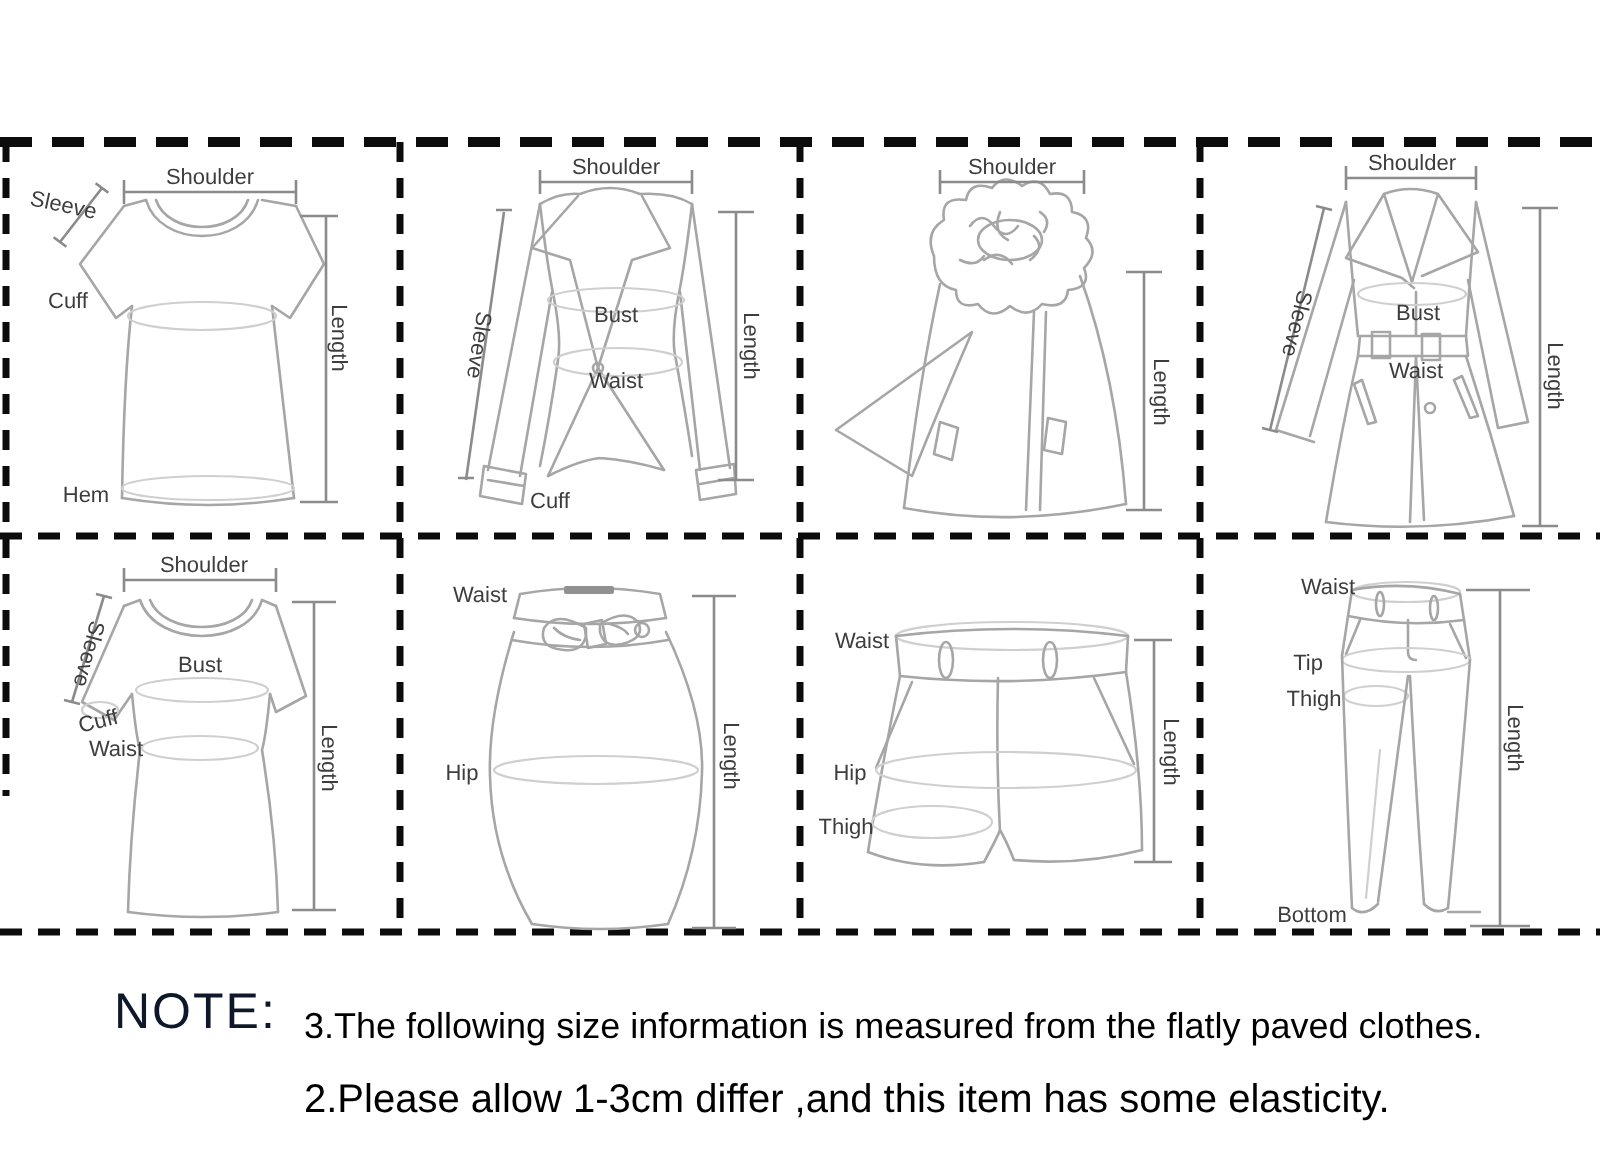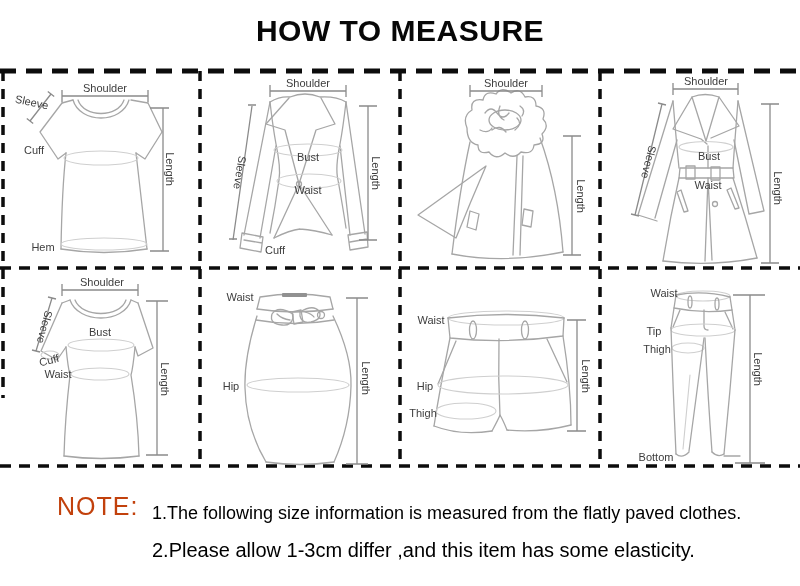--- a/index.html
+++ b/index.html
@@ -12,30 +12,29 @@
   .panel{position:absolute;width:200px;height:200px;}
   .p1{left:0;top:0}.p2{left:200px;top:0}.p3{left:400px;top:0}.p4{left:600px;top:0}
   .p5{left:0;top:200px}.p6{left:200px;top:200px}.p7{left:400px;top:200px}.p8{left:600px;top:200px}
   
   .g{fill:none;stroke:#a6a6a6;stroke-width:1.3;stroke-linecap:round;stroke-linejoin:round;}
   .ge{fill:none;stroke:#cfcfcf;stroke-width:1.1;}
   .m{fill:none;stroke:#8b8b8b;stroke-width:1.3;}
   .fillrect{fill:#919191;stroke:none;}
   .lbl{font-family:"Liberation Sans",sans-serif;font-size:11px;fill:#3d3d3d;}
   .dash{stroke:#0c0c0c;fill:none;}
-  .note-heading{position:absolute;left:57px;top:492px;font-size:25px;letter-spacing:1px;color:#c2410c;margin:0;}
+  .note-heading{position:absolute;left:57px;top:492px;font-size:25px;letter-spacing:1px;color:#0f172a;margin:0;}
   .note-line1{position:absolute;left:152px;top:503px;font-size:18px;color:#000;margin:0;}
   .note-line2{position:absolute;left:152px;top:539px;font-size:20px;color:#000;margin:0;}
 </style>
 </head>
 <body>
 
 <div class="page">
 
-  <h1 class="title">HOW TO MEASURE</h1>
 
   <div class="grid">
 
     <svg class="grid-lines" width="800" height="400" viewBox="0 0 800 400">
       <path class="dash" d="M0 3 H800" stroke-width="5" stroke-dasharray="16 10"></path>
       <path class="dash" d="M0 200 H800" stroke-width="3.5" stroke-dasharray="11 8"></path>
       <path class="dash" d="M0 398 H800" stroke-width="3.5" stroke-dasharray="11 8"></path>
       <path class="dash" d="M3 3 V330" stroke-width="3.5" stroke-dasharray="10 8"></path>
       <path class="dash" d="M200 3 V398" stroke-width="3.5" stroke-dasharray="10 8"></path>
       <path class="dash" d="M400 3 V398" stroke-width="3.5" stroke-dasharray="10 8"></path>
@@ -267,16 +266,16 @@
         <text class="lbl" x="54" y="67" text-anchor="middle">Tip</text>
         <text class="lbl" x="57" y="85" text-anchor="middle">Thigh</text>
         <text class="lbl" x="56" y="193" text-anchor="middle">Bottom</text>
         <text class="lbl" text-anchor="middle" transform="translate(154 101) rotate(90)">Length</text>
       </svg>
     </div>
 
   </div>
 
   <p class="note-heading">NOTE:</p>
-  <p class="note-line1">1.The following size information is measured from the flatly paved clothes.</p>
+  <p class="note-line1">3.The following size information is measured from the flatly paved clothes.</p>
   <p class="note-line2">2.Please allow 1-3cm differ ,and this item has some elasticity.</p>
 
 </div>
 
 </body></html>

